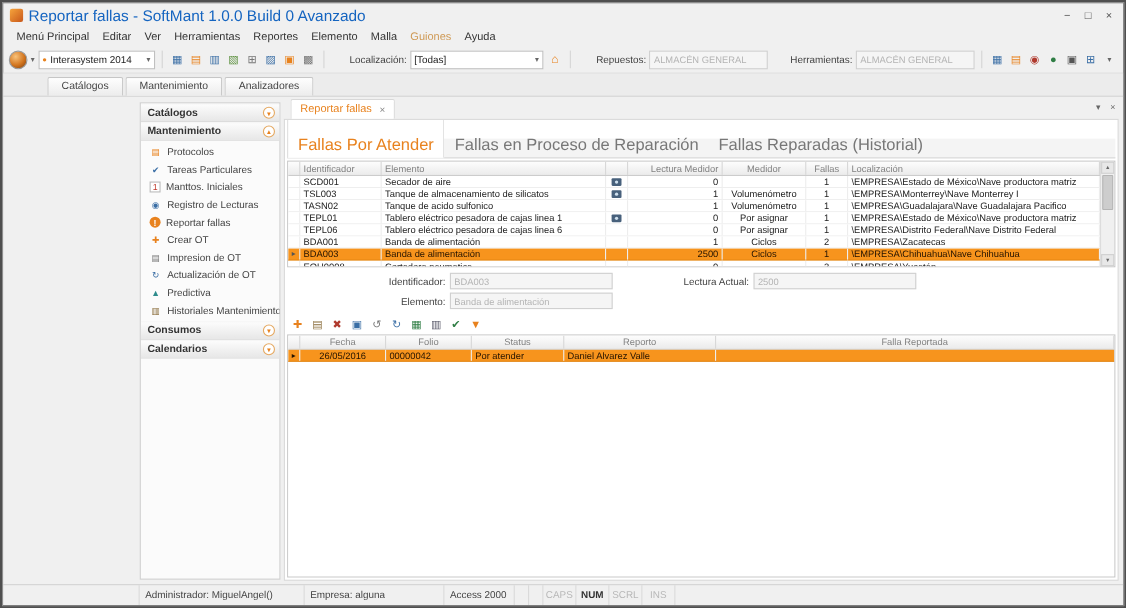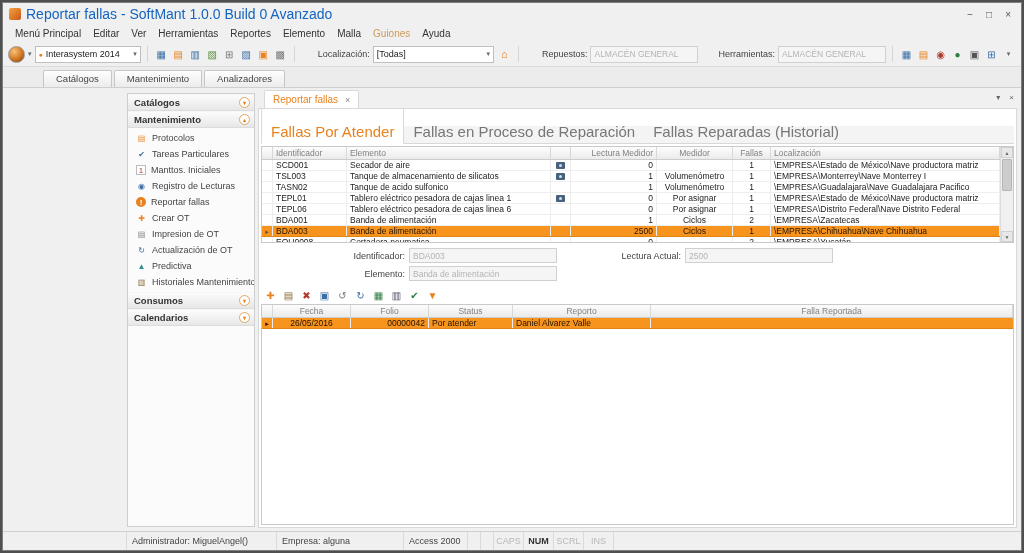--- a/index.html
+++ b/index.html
@@ -114,21 +114,21 @@
   .form-row { display:flex; align-items:center; margin-bottom:3px; }
   .f-label { width:58px; text-align:right; padding-right:4px; white-space:nowrap;margin-left:44px; }
   .f-label2 { width:70px; text-align:right; padding-right:4px; margin-left:58px; white-space:nowrap; }
   .f-input { width:148px; height:15px; border:1px solid #d0d0d0; background:#f5f5f5; color:#b4b4b4; font-size:8.5px; padding:0 3px; font-family:"Liberation Sans",sans-serif; }
 
   
   .grid2 { flex:1; border:1px solid #c9c9c9; display:flex; flex-direction:column; overflow:hidden; margin-top:1px; background:#fff; }
   .gh.center > div { text-align:center; }
   .d-ind { width:11px; flex:none; text-align:center; font-size:7px; color:#241300; }
   .d-fe { width:78px; flex:none; text-align:center; }
-  .d-fo { width:78px; flex:none; text-align:right; }
+  .d-fo { width:78px; flex:none; text-align:left; }
   .d-st { width:84px; flex:none; }
   .d-re { width:138px; flex:none; }
   .d-fa2 { flex:1; }
   .grow.sel .d-fa2 { color:#8b2000; }
   .g2fill { flex:1; background:#fff; }
 
   
   .statusbar { height:19px; display:flex; align-items:stretch; border-top:1px solid #d0d0d0; background:#f0f0f0; flex:none; font-size:9px; color:#444; }
   .sb-cell { border-right:1px solid #dadada; padding:0 5px; display:flex; align-items:center; white-space:nowrap; overflow:hidden; }
   .lock { width:30px; justify-content:center; padding:0; }

